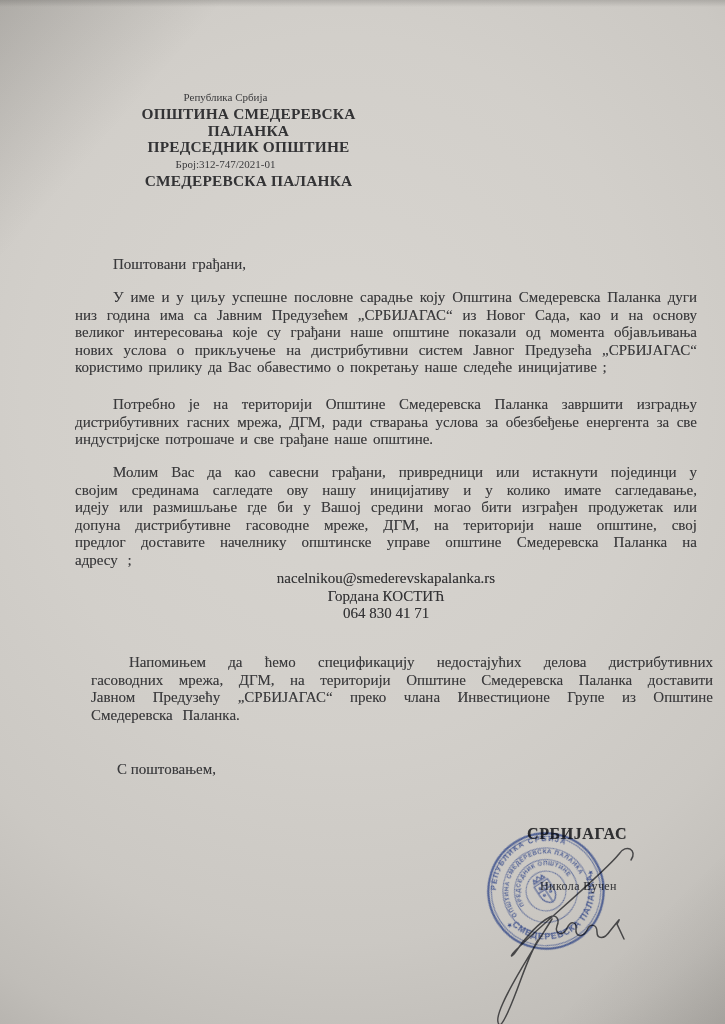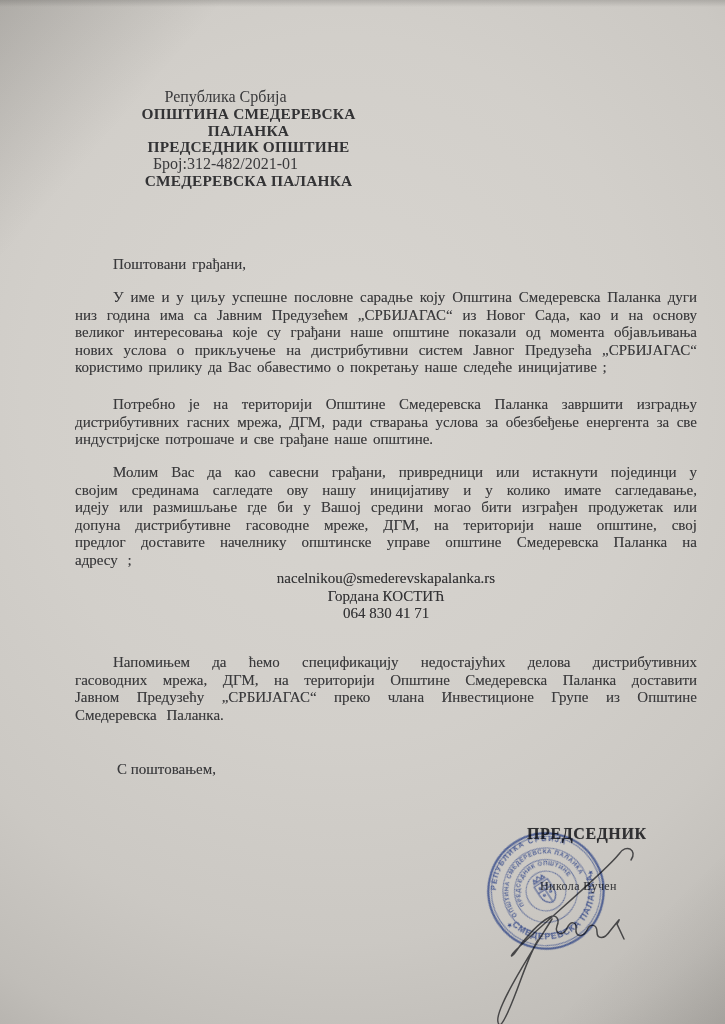--- a/index.html
+++ b/index.html
@@ -12,73 +12,73 @@
     color:#3a3a3c;
     background:
       linear-gradient(180deg, rgba(56,55,52,.20) 0px, rgba(56,55,52,0) 7px),
       linear-gradient(131deg, rgba(58,56,53,.20) 0%, rgba(58,56,53,0) 14%),
       linear-gradient(315deg, rgba(58,56,53,.12) 0%, rgba(58,56,53,0) 10%),
       radial-gradient(ellipse 95% 75% at 47% 38%, #d8d5d0 0%, #d2cfca 46%, #cbc8c3 72%, #c0bdb8 90%, #b3b0ab 100%);
   }
   .abs{position:absolute;}
   
   .letterhead{top:89px;left:68px;width:315px;text-align:center;line-height:16.8px;}
-  .lh-reg{font-size:16px;}
+  .lh-reg{font-size:11px;}
   .lh-bold{font-weight:bold;font-size:15.4px;letter-spacing:.2px;color:#333335;margin-left:46px;}
   
   .bodytext{left:75px;width:622px;font-size:15px;line-height:17.6px;
     text-align:justify;text-indent:38px;word-spacing:2px;
     text-shadow:0 0 .6px rgba(58,58,60,.45);}
   .nojust{text-align:left;}
   .wide{word-spacing:6px;}
   .salutation{top:256px;}
   .p0{top:289px;}
   .p1{top:396px;}
   .p2{top:464px;}
   .contact{top:570px;left:75px;width:622px;text-align:center;font-weight:normal;
     font-size:15px;line-height:17.6px;color:#333335;text-shadow:0 0 .6px rgba(51,51,53,.45);}
-  .p3{top:654px;}
+  .p3{top:654px;margin-left:16px;}
   .closing{top:761px;left:117px;font-size:15px;text-shadow:0 0 .6px rgba(58,58,60,.45);}
   
   .president{top:825px;left:527px;font-weight:bold;font-size:16px;letter-spacing:.6px;
     color:#2f2f31;text-shadow:0 0 .7px rgba(47,47,49,.5);}
   .typedname{top:879px;left:540px;font-size:12px;color:#414143;letter-spacing:.4px;
     z-index:2;text-shadow:0 0 .6px rgba(65,65,67,.4);text-align:center;}
   .stampsvg{top:826px;left:481px;z-index:3;mix-blend-mode:multiply;opacity:.88;}
   .sigsvg{top:820px;left:400px;z-index:4;mix-blend-mode:multiply;}
   .stamp-sans{font-family:"Liberation Sans","DejaVu Sans",sans-serif;font-weight:bold;}
 </style>
 </head>
 <body>
 
 <div class="photo">
 
   <div class="abs letterhead">
     <div class="lh-reg">Република Србија</div>
     <div class="lh-bold">ОПШТИНА СМЕДЕРЕВСКА ПАЛАНКА</div>
     <div class="lh-bold">ПРЕДСЕДНИК ОПШТИНЕ</div>
-    <div class="lh-reg">Број:312-482/2021-01</div>
+    <div class="lh-reg">Број:312-747/2021-01</div>
     <div class="lh-bold">СМЕДЕРЕВСКА ПАЛАНКА</div>
   </div>
 
   <div class="abs bodytext nojust salutation">Поштовани грађани,</div>
   <div class="abs bodytext p0">У име и у циљу успешне пословне сарадње коју Општина Смедеревска Паланка дуги низ година има са Јавним Предузећем „СРБИЈАГАС“ из Новог Сада, као и на основу великог интересовања које су грађани наше општине показали од момента објављивања нових услова о прикључење на дистрибутивни систем Јавног Предузећа „СРБИЈАГАС“ користимо прилику да Вас обавестимо о покретању наше следеће иницијативе ;</div>
   <div class="abs bodytext p1">Потребно је на територији Општине Смедеревска Паланка завршити изградњу дистрибутивних гасних мрежа, ДГМ, ради стварања услова за обезбеђење енергента за све индустријске потрошаче и све грађане наше општине.</div>
   <div class="abs bodytext wide p2">Молим Вас да као савесни грађани, привредници или истакнути појединци у својим срединама сагледате ову нашу иницијативу и у колико имате сагледавање, идеју или размишљање где би у Вашој средини могао бити изграђен продужетак или допуна дистрибутивне гасоводне мреже, ДГМ, на територији наше општине, свој предлог доставите начелнику општинске управе општине Смедеревска Паланка на адресу ;</div>
 
   <div class="abs contact">
     <div>nacelnikou@smederevskapalanka.rs</div>
     <div>Гордана КОСТИЋ</div>
     <div>064 830 41 71</div>
   </div>
 
   <div class="abs bodytext wide p3">Напомињем да ћемо спецификацију недостајућих делова дистрибутивних гасоводних мрежа, ДГМ, на територији Општине Смедеревска Паланка доставити Јавном Предузећу „СРБИЈАГАС“ преко члана Инвестиционе Групе из Општине Смедеревска Паланка.</div>
   <div class="abs closing">С поштовањем,</div>
 
-  <div class="abs president">ПРЕДСЕДНИК</div>
+  <div class="abs president">СРБИЈАГАС</div>
   <div class="abs typedname">Никола Вучен</div>
 
   <svg class="abs stampsvg" width="130" height="130" viewBox="0 0 140 140" xmlns="http://www.w3.org/2000/svg">
     <defs>
       <path id="arcOuterTop" d="M 31.8 108.2 A 54 54 0 1 1 108.2 108.2" fill="none"></path>
       <path id="arcOuterBot" d="M 18 70 A 52 52 0 0 0 122 70" fill="none"></path>
       <path id="arcRing2" d="M 41.4 98.6 A 40.5 40.5 0 1 1 98.6 98.6" fill="none"></path>
       <path id="arcRing3" d="M 50.2 89.8 A 28 28 0 1 1 89.8 89.8" fill="none"></path>
       <filter id="inksoft">
           <feGaussianBlur stdDeviation="0.25"></feGaussianBlur>

